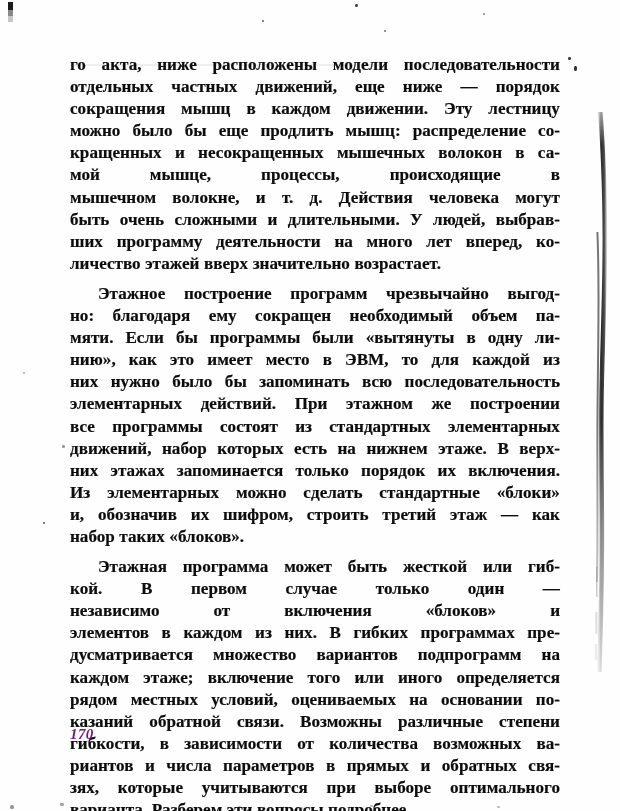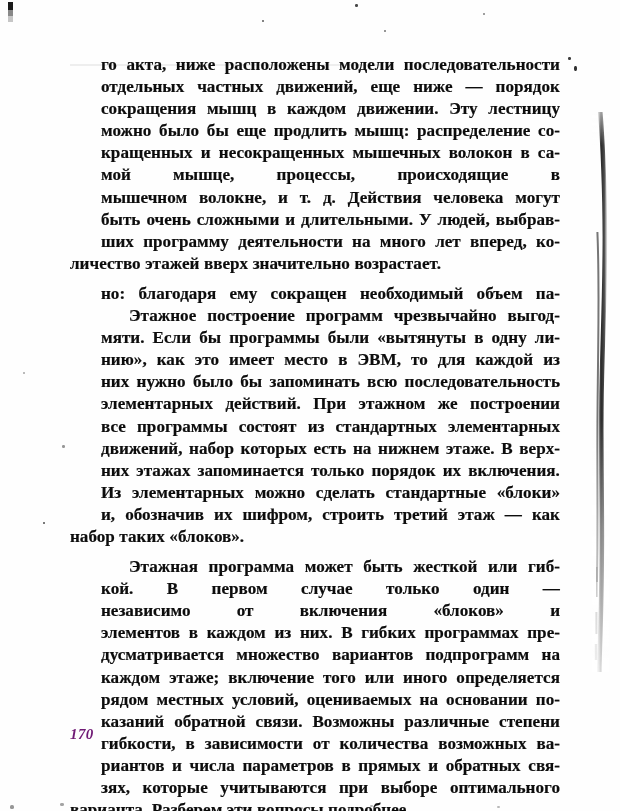--- a/index.html
+++ b/index.html
@@ -50,21 +50,20 @@
   .line {
     display: block;
     white-space: pre;
     text-indent: 0;
   }
 
   .line.j {
     display: flex;
     justify-content: space-between;
     white-space: normal;
-    margin-left: 31px;
   }
 
   .line.j > span { white-space: pre; }
 
   .line.indent { padding-left: 28px; }
 
   
 
   #folio {
     position: absolute;
@@ -223,35 +222,35 @@
           <span>деятельности</span>
           <span>на</span>
           <span>много</span>
           <span>лет</span>
           <span>вперед,</span>
           <span>ко-</span>
         </span>
         <span class="line">личество этажей вверх значительно возрастает.</span>
       </p>
     <p class="para">
+        <span class="line j indent">
+          <span>Этажное</span>
+          <span>построение</span>
+          <span>программ</span>
+          <span>чрезвычайно</span>
+          <span>выгод-</span>
+        </span>
         <span class="line j">
           <span>но:</span>
           <span>благодаря</span>
           <span>ему</span>
           <span>сокращен</span>
           <span>необходимый</span>
           <span>объем</span>
           <span>па-</span>
-        </span>
-        <span class="line j indent">
-          <span>Этажное</span>
-          <span>построение</span>
-          <span>программ</span>
-          <span>чрезвычайно</span>
-          <span>выгод-</span>
         </span>
         <span class="line j">
           <span>мяти.</span>
           <span>Если</span>
           <span>бы</span>
           <span>программы</span>
           <span>были</span>
           <span>«вытянуты</span>
           <span>в</span>
           <span>одну</span>

